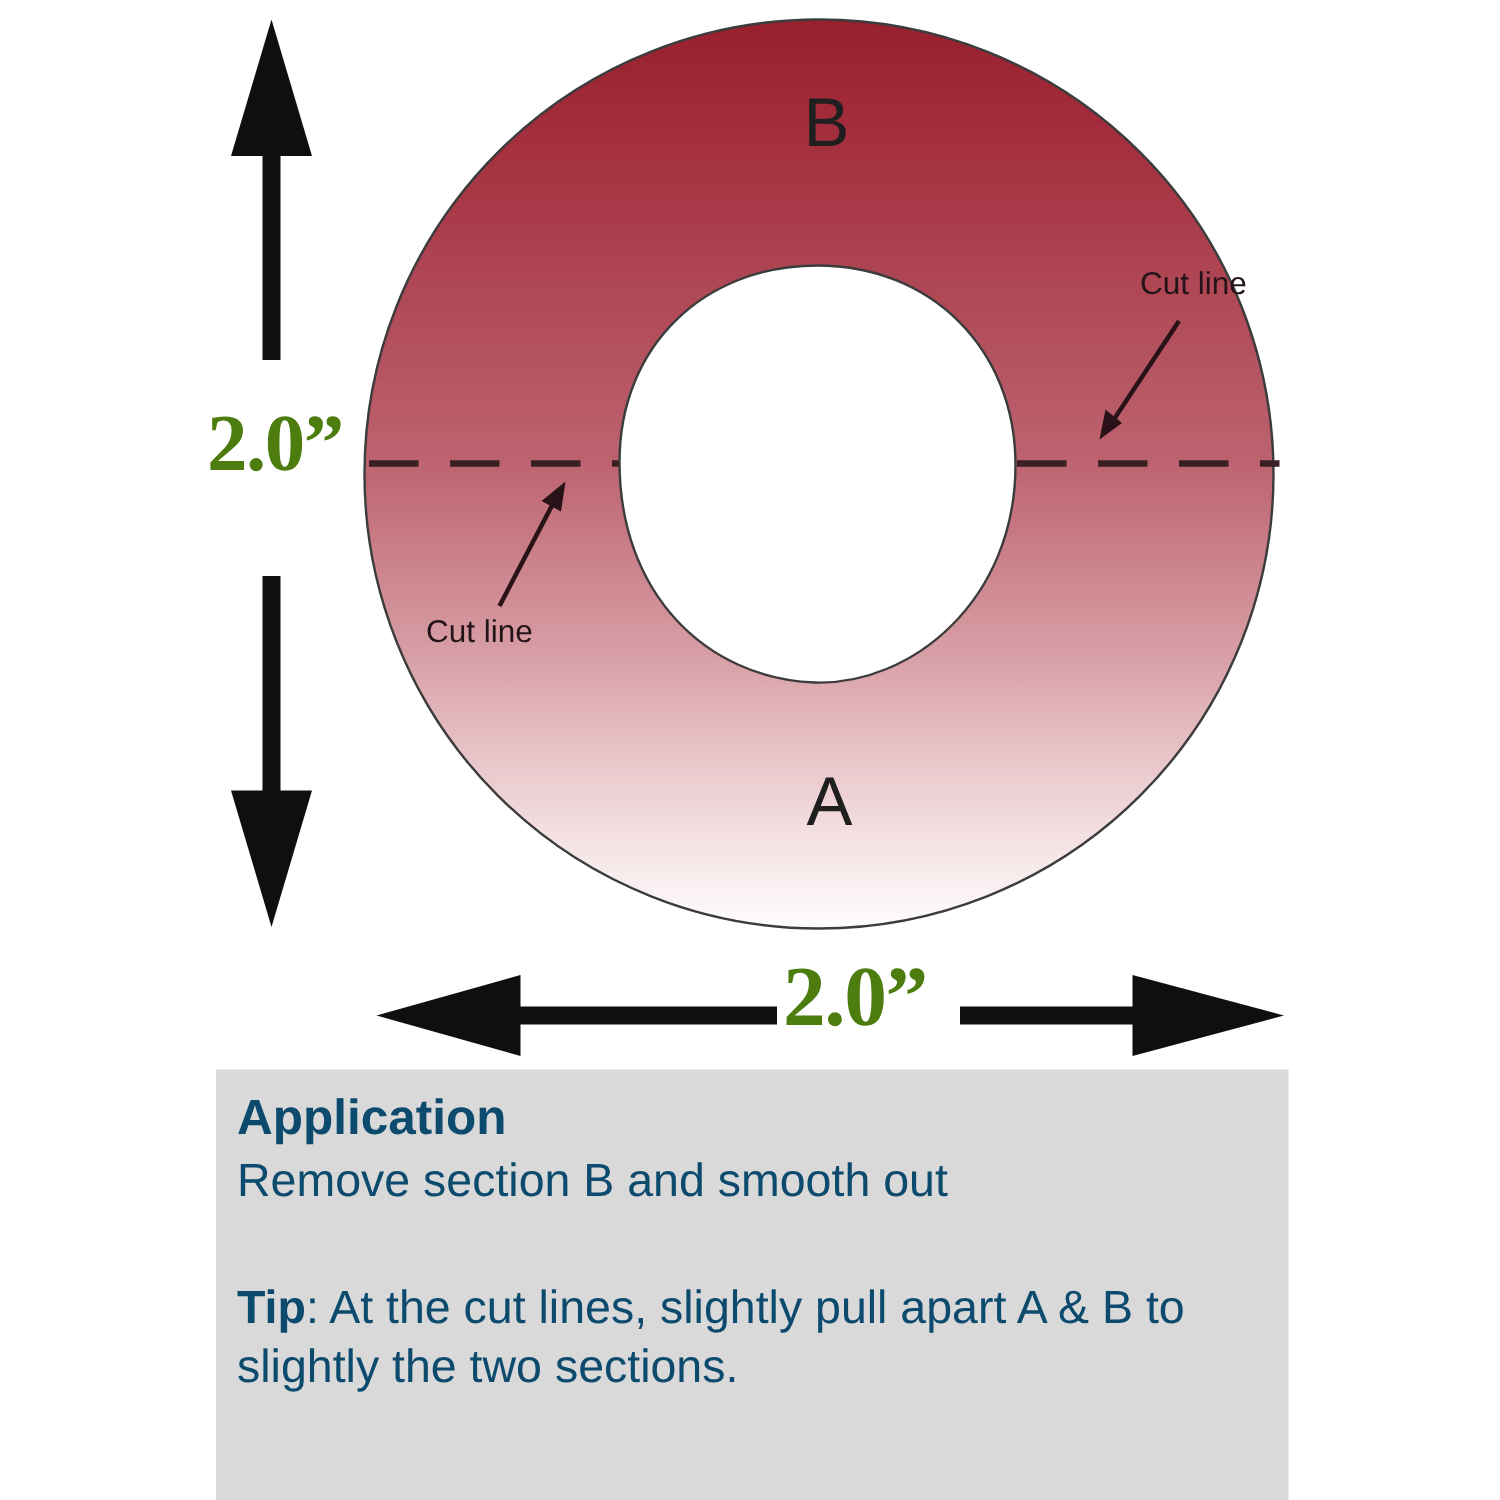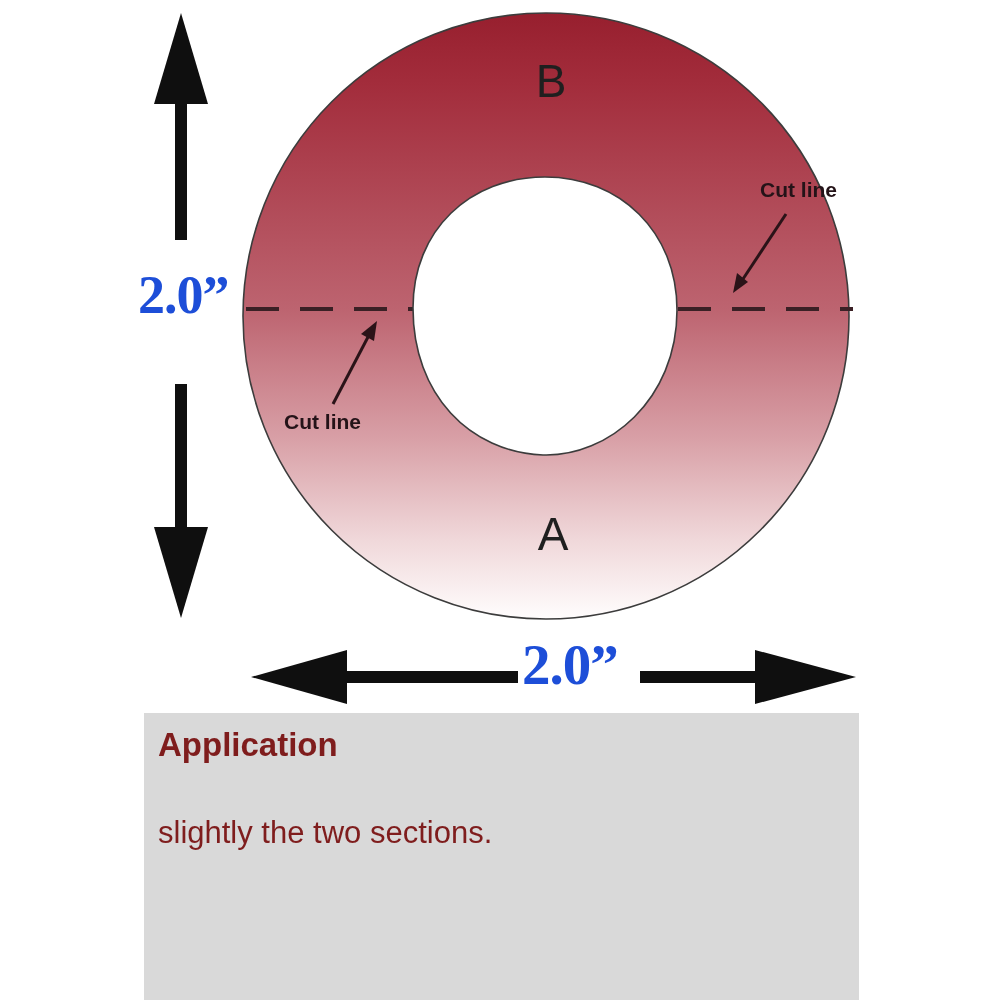--- a/index.html
+++ b/index.html
@@ -1,31 +1,31 @@
 <!DOCTYPE html>
 <html><head>
 <meta charset="utf-8">
 <style>
   html,body{margin:0;padding:0;background:#ffffff;}
   .stage{position:relative;width:1000px;height:1000px;background:#ffffff;overflow:hidden;
          font-family:"Liberation Sans",sans-serif;}
   .abs{position:absolute;}
   .section-label{font-size:46px;color:#1f1f1f;line-height:1.1;text-align:center;width:44px;}
-  .cutline-label{font-size:21px;font-weight:700;color:#241318;line-height:1.1;white-space:nowrap;}
-  .dim-label{font-family:"Liberation Serif",serif;font-weight:bold;color:#1d4ed8;
+  .cutline-label{font-size:21px;font-weight:400;color:#241318;line-height:1.1;white-space:nowrap;}
+  .dim-label{font-family:"Liberation Serif",serif;font-weight:bold;color:#4d7c0f;
              line-height:1;letter-spacing:-1px;white-space:nowrap;}
   #dim-left{left:138px;top:268px;font-size:54px;}
   #dim-bottom{left:522px;top:636px;font-size:57px;}
   #label-b{left:529px;top:56px;}
   #label-a{left:531px;top:509px;}
   #cutline-left{left:284px;top:410px;}
   #cutline-right{left:760px;top:178px;}
   #diagram-svg{left:0;top:0;}
   .instructions{left:144px;top:713px;width:715px;height:287px;background:#d9d9d9;
-                color:#7f1d1d;box-sizing:border-box;padding:10px 6px 0 14px;}
+                color:#0c4a6e;box-sizing:border-box;padding:10px 6px 0 14px;}
   .instructions .title{font-size:33px;font-weight:bold;line-height:44px;}
   .instructions .line{font-size:31px;line-height:39px;}
   .instructions .spacer{height:46px;}
   .instructions b{font-weight:bold;}
 </style>
 </head>
 <body>
 
 <div class="stage">
 
@@ -80,17 +80,19 @@
   <div id="label-a" class="abs section-label">A</div>
 
   <div id="cutline-right" class="abs cutline-label">Cut line</div>
   <div id="cutline-left" class="abs cutline-label">Cut line</div>
 
   <div id="dim-left" class="abs dim-label">2.0”</div>
   <div id="dim-bottom" class="abs dim-label">2.0”</div>
 
   <div class="abs instructions">
     <div class="title">Application</div>
+    <div class="line">Remove section B and smooth out</div>
     <div class="spacer"></div>
+    <div class="line"><b>Tip</b><span>: At the cut lines, slightly pull apart A &amp; B to</span></div>
     <div class="line"><span>slightly the two sections.</span></div>
   </div>
 
 </div>
 
 </body></html>

